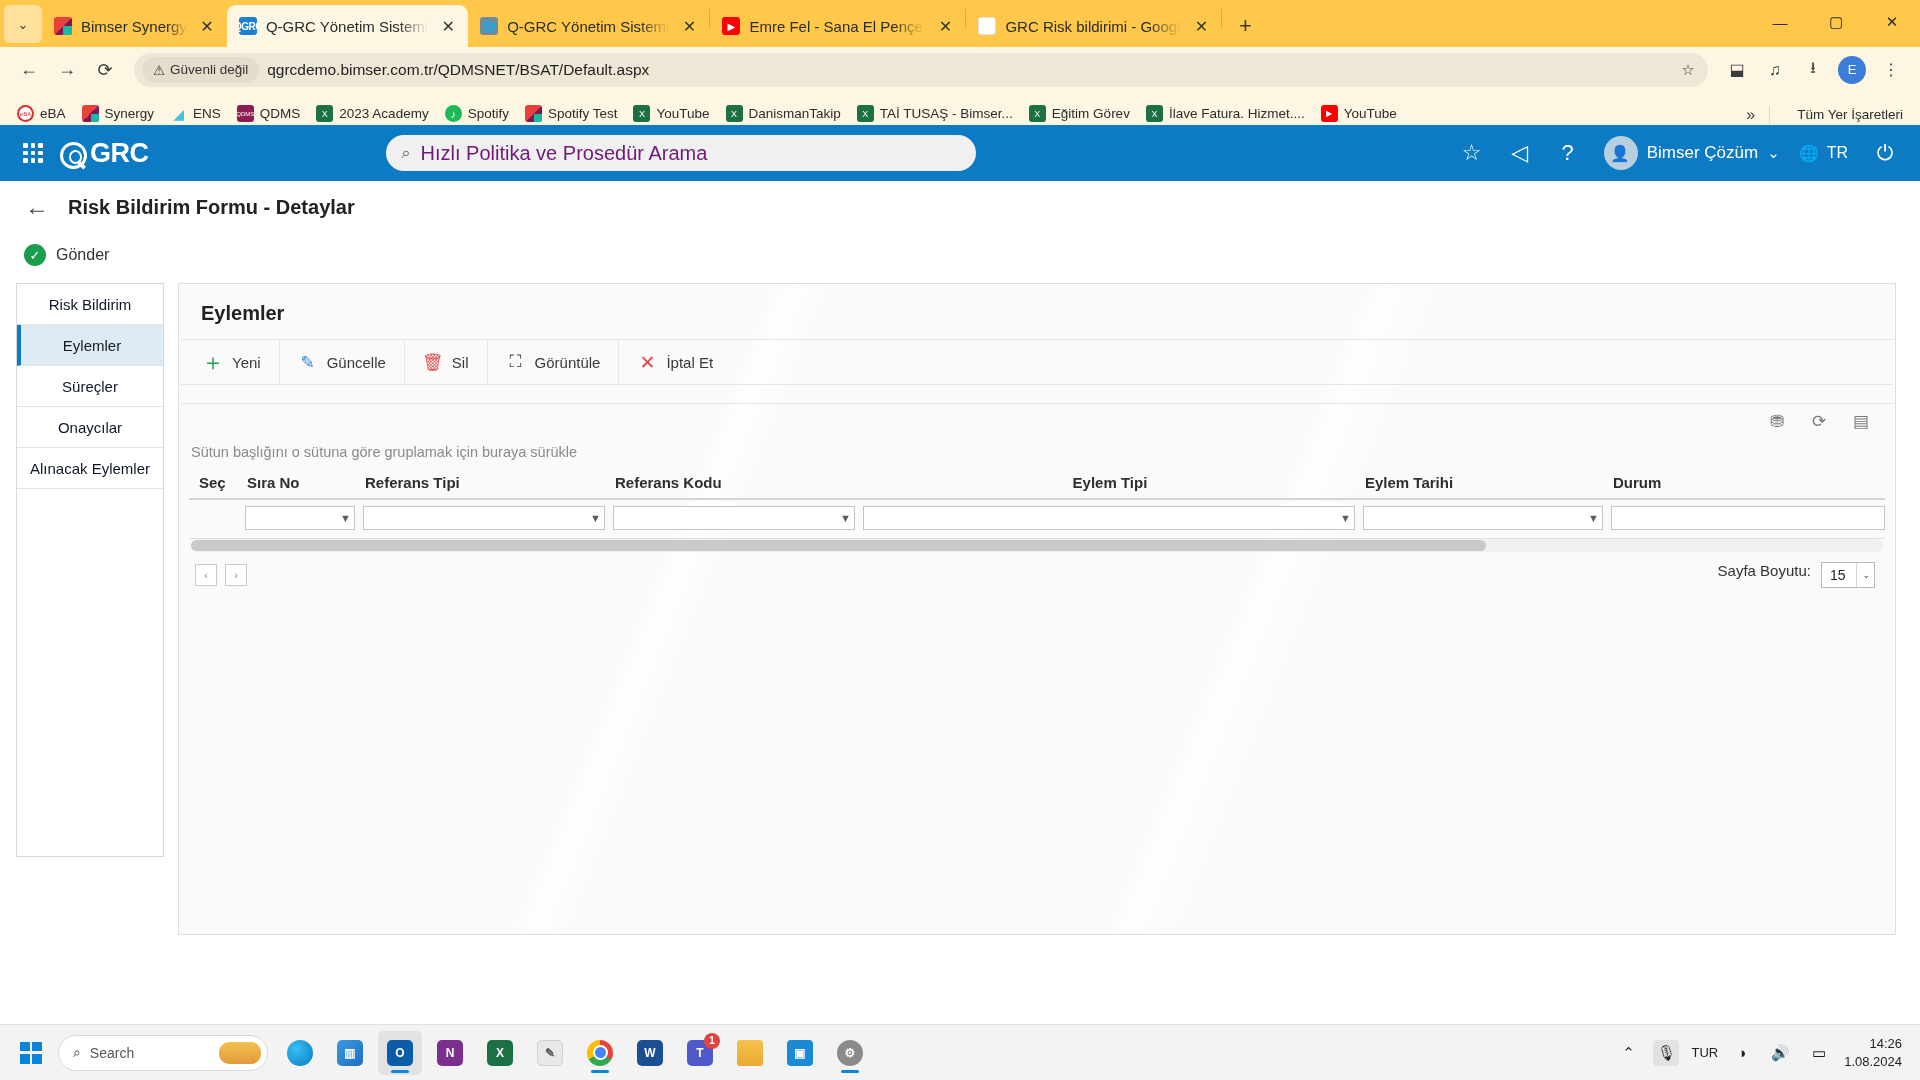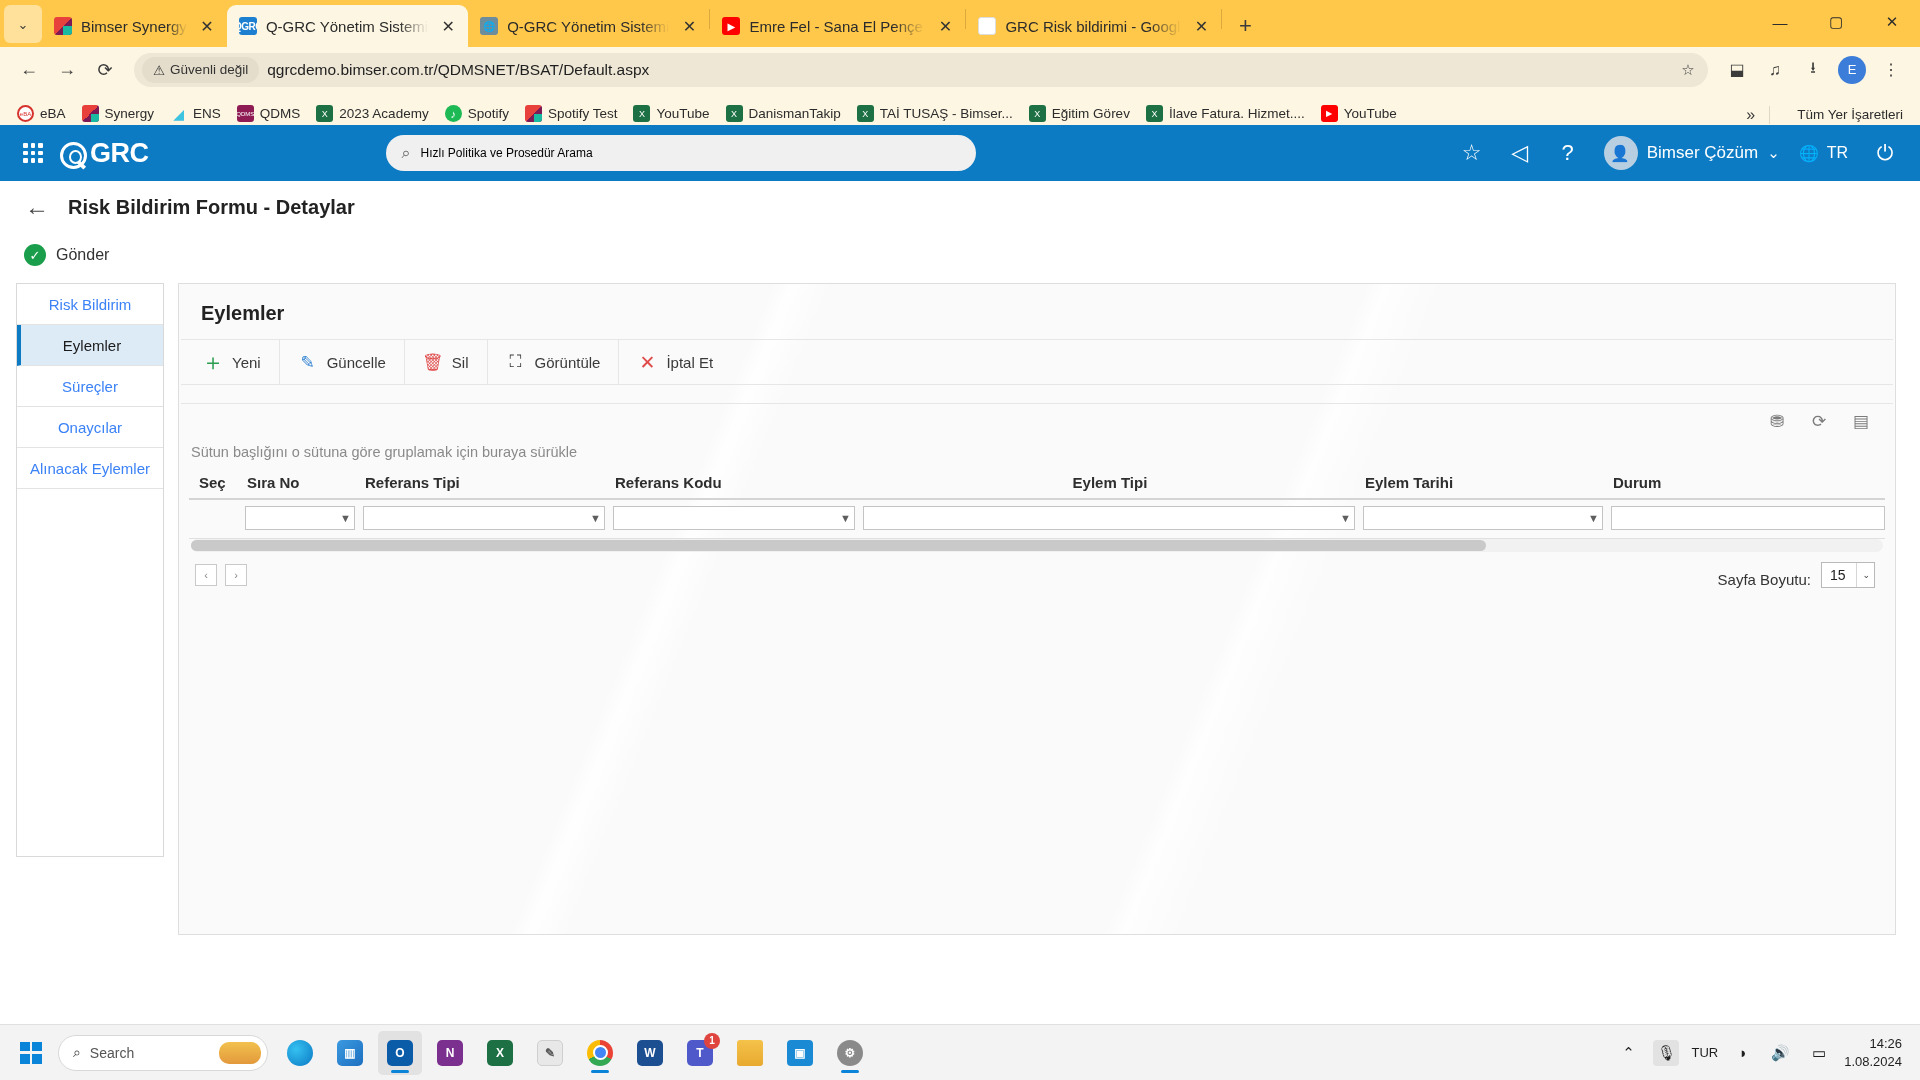--- a/index.html
+++ b/index.html
@@ -202,21 +202,21 @@
   .hsearch {
     width: 590px;
     height: 36px;
     margin: 0 auto;
     background: #f0f0f0;
     border-radius: 18px;
     display: flex; align-items: center;
     padding: 0 16px; gap: 10px;
   }
   .hsearch .sicon { color:#5d5d5d; font-size:16px; }
-  .hsearch .stext { color:#000000; font-size:12px; }
+  .hsearch .stext { color:#701a75; font-size:20px; }
 
   .hicons { display:flex; align-items:center; gap: 4px; margin-left: auto;}
   .hicon { width:44px;height:44px;display:flex;align-items:center;justify-content:center;font-size:22px;color:#fff;}
   .userbox { display:flex; align-items:center; gap:9px; margin-left: 10px; }
   .user-av {
     width:34px;height:34px;border-radius:50%;
     background:#b8cfe2;display:flex;align-items:center;justify-content:center;
     font-size:16px;color:#0d5a92;
   }
   .user-name { font-size:17px; color:#fff; white-space:nowrap;}
@@ -248,21 +248,21 @@
   .leftnav {
     width: 148px; flex: 0 0 148px;
     border: 1px solid #d9d9d9;
     background: #fff;
     align-self: flex-start;
     height: 574px;
   }
   .nav-item {
     height: 41px;
     display:flex; align-items:center; justify-content:center;
-    font-size: 15px; color: #3b82f6;
+    font-size: 15px; color: #0f172a;
     border-bottom: 1px solid #e3e3e3;
     text-align:center;
   }
   .nav-item.active {
     background: #ddebf7;
     border-left: 4px solid #0d7bc4;
     color: #1b1b1b;
   }
 
   .content {
@@ -368,21 +368,21 @@
   }
   .grid-foot {
     height: 46px; display:flex; align-items:center;
     padding: 0 18px 0 14px; gap: 8px;
   }
   .pgbtn {
     width: 22px; height: 22px; border: 1px solid #c9c9c9; background:#fff;
     display:flex;align-items:center;justify-content:center;
     font-size:11px; color:#888;
   }
-  .pagesize { margin-left:auto; display:flex; align-items:flex-end; gap:10px; font-size:15px; color:#333;}
+  .pagesize { margin-left:auto; display:flex; align-items:flex-start; gap:10px; font-size:15px; color:#333;}
   .pagesize .sel {
     width: 54px; height: 26px; border:1px solid #b9b9b9; background:#fff;
     display:flex;align-items:center; justify-content:space-between; padding:0 4px 0 8px;
     font-size:14px; color:#222;
   }
   .pagesize .sel .car { font-size:9px; color:#444; border-left:1px solid #d6d6d6; padding-left:5px; height:100%; display:flex;align-items:center;}
 
   
   .taskbar {
     height: 56px; flex: 0 0 56px;

